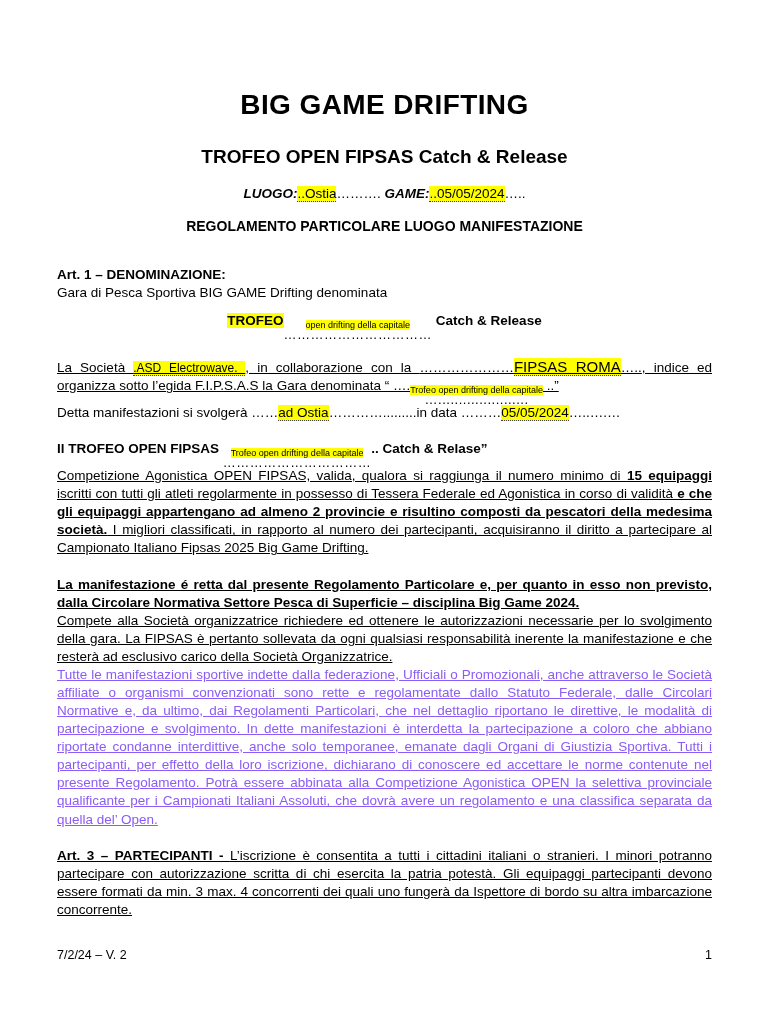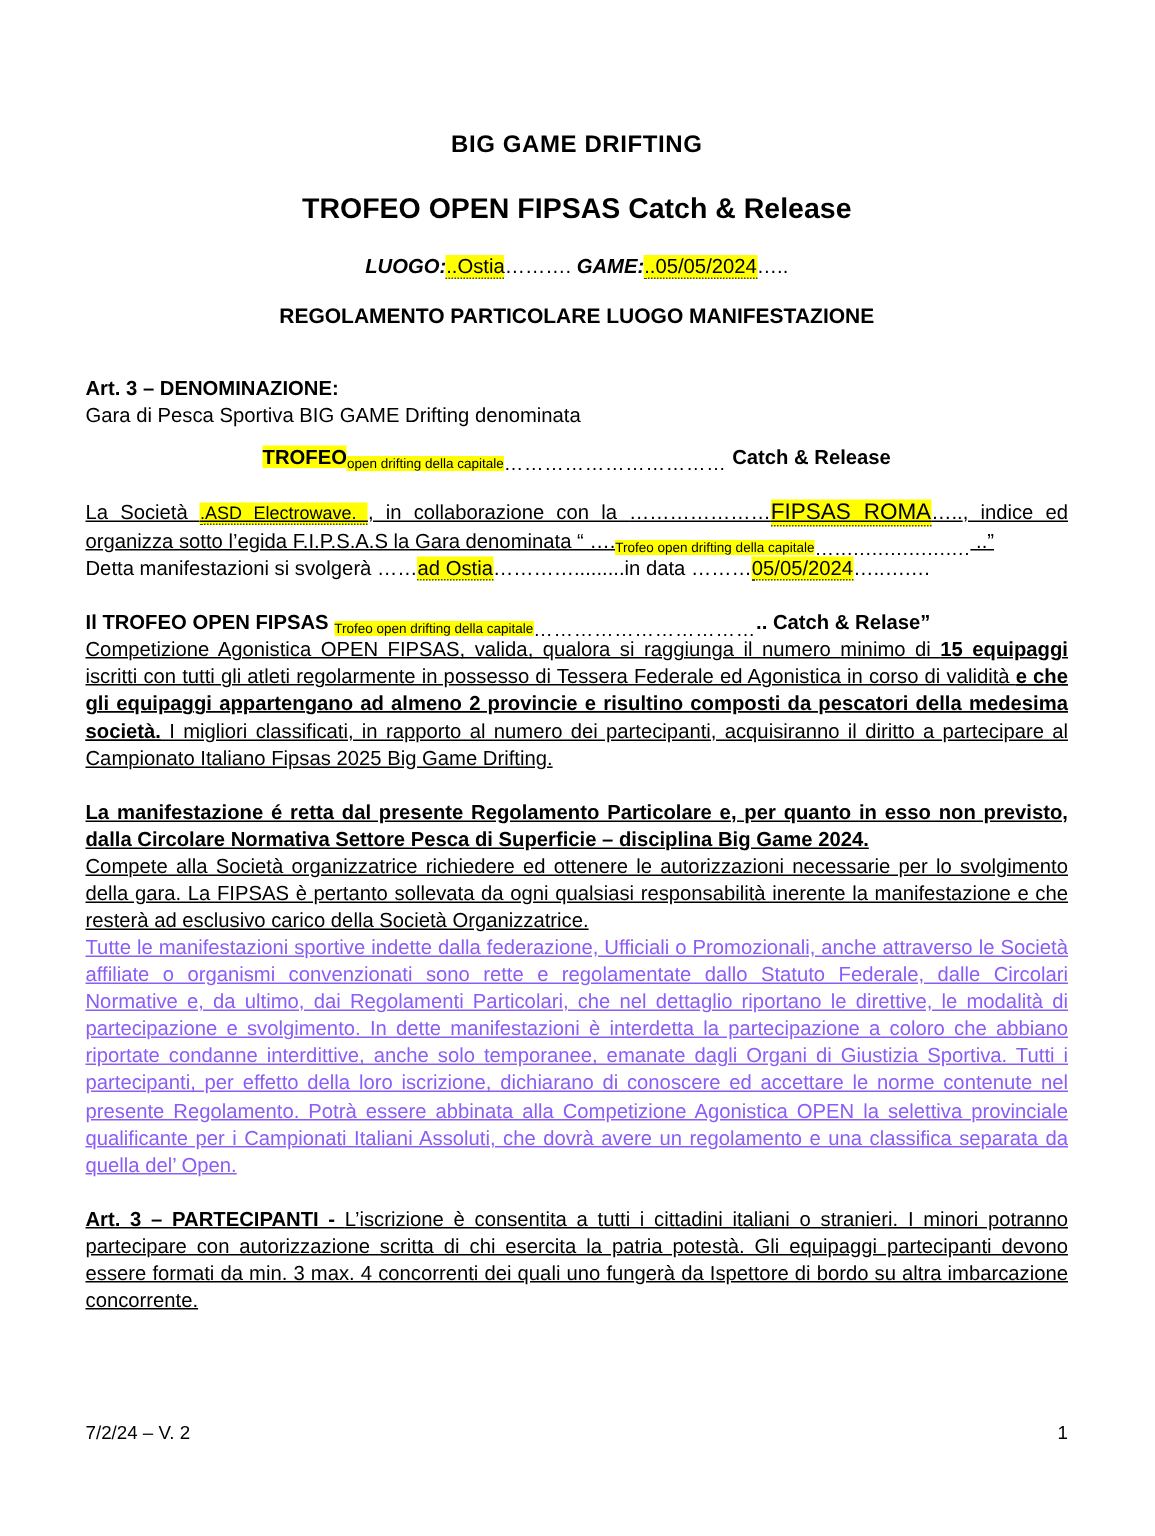--- a/index.html
+++ b/index.html
@@ -13,29 +13,29 @@
   }
   .justify { text-align:justify;text-decoration:underline; }
   .b  { font-weight:700; }
   .bi { font-weight:700; font-style:italic; }
   .u  { text-decoration:underline; }
   .hl { background:#ffff00; }
   .du { border-bottom:1.6px dotted #444; }
   .red { color:#8b5cf6; }
   .sm { font-size:12px; }
   .lg { font-size:15px; }
-  .doc-title    { font-size:16px; font-weight:700; text-align:center; letter-spacing:.4px; }
+  .doc-title    { font-size:28px; font-weight:700; text-align:center; letter-spacing:.4px; }
   .doc-subtitle { font-size:19px; font-weight:700; text-align:center; margin-top:20px; }
   .loc-line     { margin-top:16px; text-align:center; font-size:13.5px; }
   .heading2     { margin-top:14px; font-weight:700; text-align:center; font-size:14px; }
   .block    { margin-top:18px; }
   .block-lg { margin-top:30px; }
   .trofeo-line { margin-top:10px; text-align:center; }
   .fill {
-    display:inline-flex; flex-direction:row; align-items:center;
+    display:inline-flex; flex-direction:column; align-items:center;
     vertical-align:-3px; line-height:1;
   }
   .fill-text { font-size:9px; line-height:10px; background:#ffff00; white-space:nowrap; }
   .fill-dots { font-size:13px; line-height:9px; letter-spacing:.5px; }
   .footer {
     position:absolute; left:57px; right:58px; bottom:60px;
     display:flex; justify-content:space-between; font-size:12.5px;
   }
 </style>
 </head>
@@ -45,21 +45,21 @@
 
   <h1 class="doc-title">BIG GAME DRIFTING</h1>
 
   <h2 class="doc-subtitle">TROFEO OPEN FIPSAS Catch &amp; Release</h2>
 
   <p class="loc-line"><span class="bi">LUOGO:</span><span class="hl du">..Ostia</span><span>………. </span><span class="bi">GAME:</span><span class="hl du">..05/05/2024</span><span>…..</span></p>
 
   <p class="heading2">REGOLAMENTO PARTICOLARE LUOGO MANIFESTAZIONE</p>
 
   <div class="block-lg">
-    <div class="b">Art. 3 – DENOMINAZIONE:</div>
+    <div class="b">Art. 1 – DENOMINAZIONE:</div>
     <div>Gara di Pesca Sportiva BIG GAME Drifting denominata</div>
     <div class="trofeo-line"><span class="b hl">TROFEO</span><span class="fill">
           <span class="fill-text">open drifting della capitale</span>
           <span class="fill-dots">……………………………</span>
         </span><span class="b"> Catch &amp; Release</span></div>
   </div>
 
   <div class="block">
     <p class="justify"><span>La Società  </span><span class="hl du sm">.ASD Electrowave. </span><span> , in collaborazione con la  </span><span>…………………</span><span class="hl du lg">FIPSAS ROMA</span><span>…..</span><span>, indice ed organizza sotto l’egida F.I.P.S.A.S la Gara denominata “ ….</span><span class="fill">
           <span class="fill-text">Trofeo open drifting della capitale</span>

